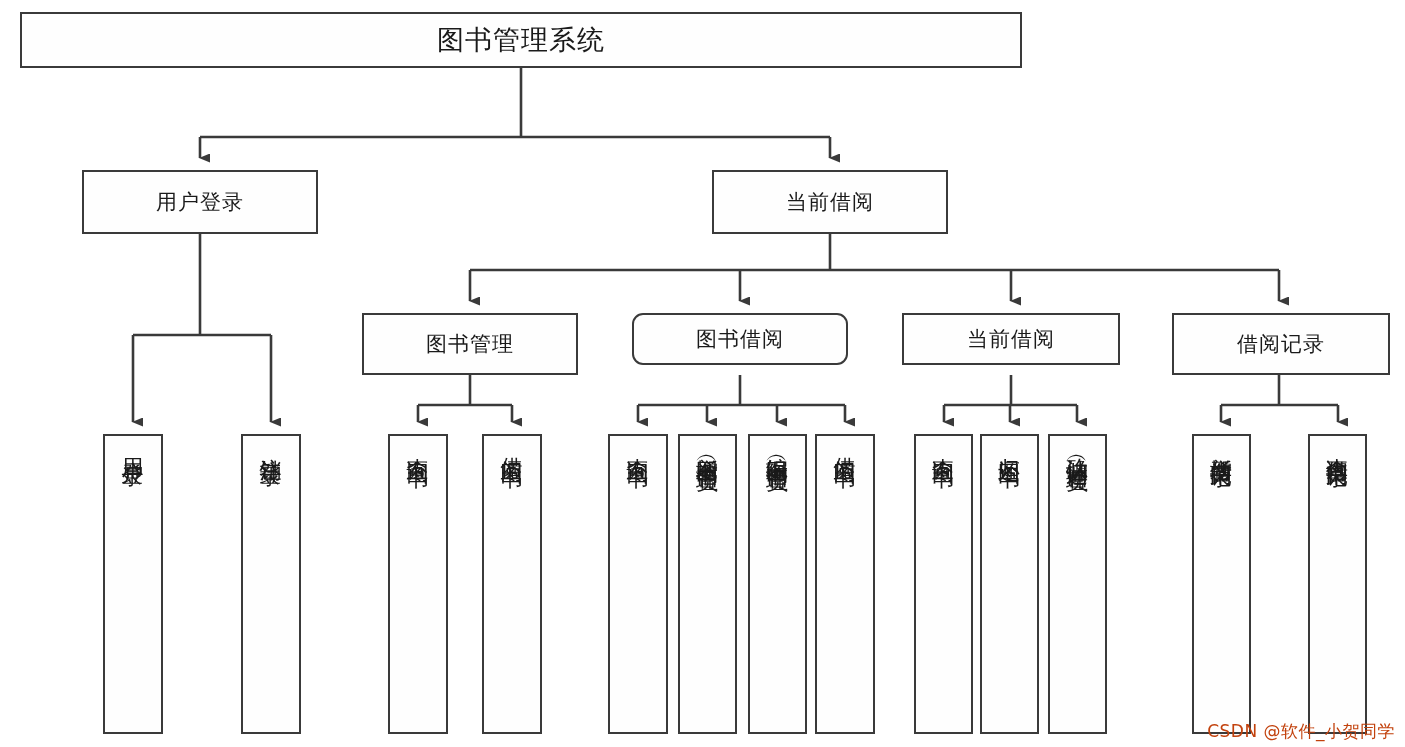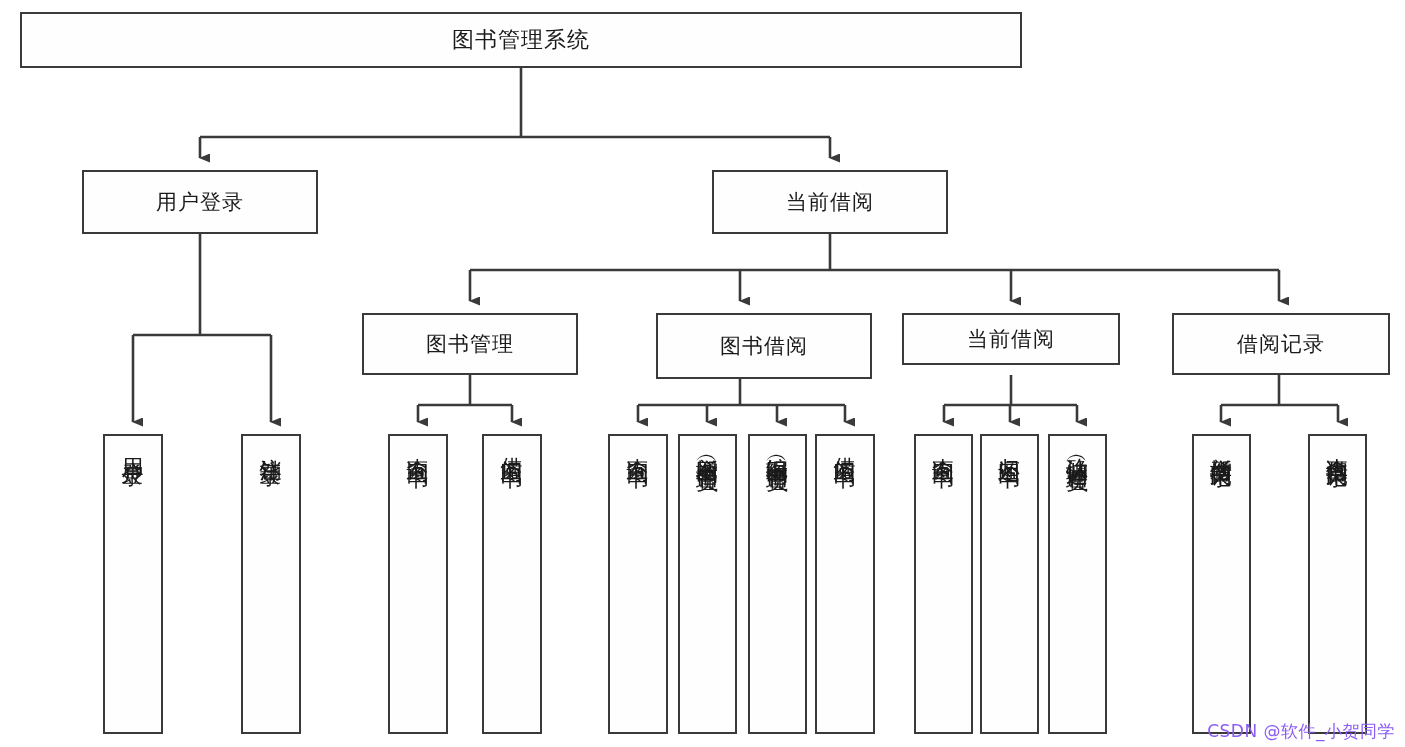--- a/index.html
+++ b/index.html
@@ -41,21 +41,21 @@
     text-align: center;
     line-height: 1.18;
   }
   
   .node.horiz .label {
     font-size: 21px;
     letter-spacing: 1px;
     white-space: nowrap;
   }
   .node.horiz.root .label {
-    font-size: 22px;
+    font-size: 27px;
   }
   
   .node.vert {
     align-items: flex-start;
     justify-content: center;
     padding-top: 4px;
   }
   .node.vert .label {
     writing-mode: vertical-rl;
     text-orientation: upright;
@@ -66,21 +66,21 @@
     margin: 0 auto;
   }
   .node.vert.tall .label {
     letter-spacing: 2px;
   }
   #watermark {
     position: absolute;
     right: 10px;
     bottom: 4px;
     font-size: 17px;
-    color: #8b5cf6;
+    color: #c2410c;
     white-space: nowrap;
     letter-spacing: 0.5px;
   }
 </style>
 </head>
 <body>
 
 <div id="canvas">
 
   <svg class="edges" viewBox="0 0 1405 747" xmlns="http://www.w3.org/2000/svg">
@@ -142,21 +142,21 @@
   <div class="node horiz" style="left:82px; top:170px; width:236px; height:64px;">
     <span class="label">用户登录</span>
   </div>
   <div class="node horiz" style="left:712px; top:170px; width:236px; height:64px;">
     <span class="label">当前借阅</span>
   </div>
 
   <div class="node horiz" style="left:362px; top:313px; width:216px; height:62px;">
     <span class="label">图书管理</span>
   </div>
-  <div class="node horiz" style="left:656px; top:313px; width:216px; height:66px;">
+  <div class="node horiz" style="left:632px; top:313px; width:216px; height:52px;border-radius:11px;">
     <span class="label">图书借阅</span>
   </div>
   <div class="node horiz" style="left:902px; top:313px; width:218px; height:52px;">
     <span class="label">当前借阅</span>
   </div>
   <div class="node horiz" style="left:1172px; top:313px; width:218px; height:62px;">
     <span class="label">借阅记录</span>
   </div>
 
   <div class="node vert" style="left:103px; top:434px; width:60px; height:300px;">

